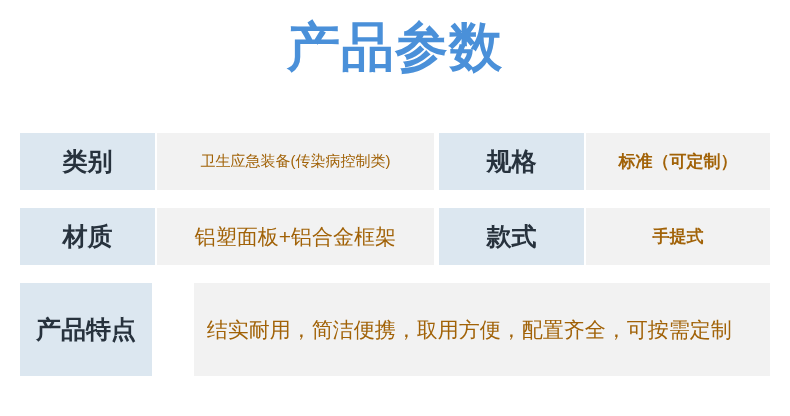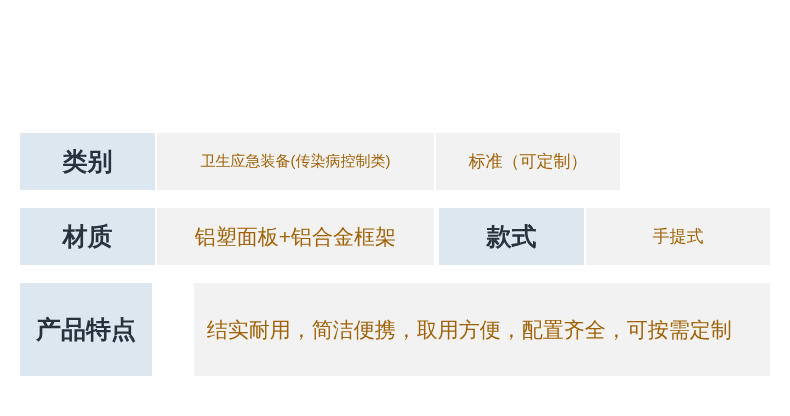--- a/index.html
+++ b/index.html
@@ -67,21 +67,21 @@
     align-items: center;
   }
 
   
   .row-pair .cell-label.left  { width: 135px; min-height: 57px; font-size: 25px; }
   .row-pair .cell-value.left  { width: 277px; min-height: 57px; margin-left: 2px;
                                 justify-content: center; }
   .row-pair .cell-label.right { width: 145px; min-height: 57px; font-size: 25px;
                                 margin-left: 5px; }
   .row-pair .cell-value.right { width: 184px; min-height: 57px; margin-left: 2px;
-                                justify-content: center; }
+                                justify-content: center; font-weight: bold; }
 
   .row-1 .cell-value.left  { font-size: 15px; }
   .row-1 .cell-value.right { font-size: 17px; }
   .row-2 .cell-value.left  { font-size: 21px; }
   .row-2 .cell-value.right { font-size: 17px; }
 
   
   .row-3 .cell-label { width: 135px; min-height: 93px; font-size: 25px; }
   .row-3 .cell-value {
     width: 590px;
@@ -93,26 +93,28 @@
     align-items: center;
   }
 
   .value-text { display: block; }
 </style>
 </head>
 <body>
 
 <div class="page">
 
+  <div class="title">产品参数</div>
 
   <div class="spec-table">
 
     <div class="spec-row row-pair row-1">
       <div class="cell-label left">类别</div>
       <div class="cell-value left">卫生应急装备(传染病控制类)</div>
+      <div class="cell-label right">规格</div>
       <div class="cell-value right">标准（可定制）</div>
     </div>
 
     <div class="spec-row row-pair row-2">
       <div class="cell-label left">材质</div>
       <div class="cell-value left">铝塑面板+铝合金框架</div>
       <div class="cell-label right">款式</div>
       <div class="cell-value right">手提式</div>
     </div>
 

